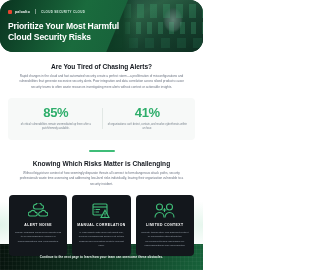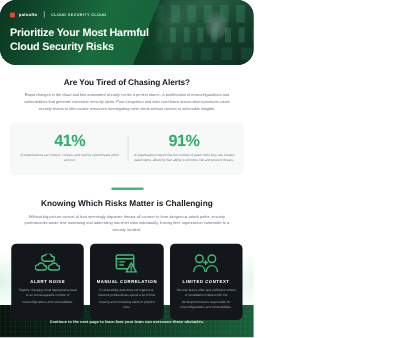--- a/index.html
+++ b/index.html
@@ -137,26 +137,26 @@
     <div class="hero-title">Prioritize Your Most Harmful Cloud Security Risks</div>
   </div>
 
   <div class="sec">
     <div class="sec-title">Are You Tired of Chasing Alerts?</div>
     <div class="sec-body">Rapid changes in the cloud and fast automated security create a perfect storm—a proliferation of misconfigurations and vulnerabilities that generate excessive security alerts. Poor integration and data correlation across siloed products cause security teams to often waste resources investigating mere alerts without context or actionable insights.</div>
   </div>
 
   <div class="stats">
     <div class="stat">
+      <div class="stat-num">85%</div>
+      <div class="stat-cap">of critical vulnerabilities remain unremediated up there after a patch/remedy available.</div>
+    </div>
+    <div class="stat">
       <div class="stat-num">41%</div>
       <div class="stat-cap">of organizations can't detect, contain, and resolve cyberthreats within an hour.</div>
-    </div>
-    <div class="stat">
-      <div class="stat-num">91%</div>
-      <div class="stat-cap">of organizations report that the number of patch tools they use creates failed spots, affecting their ability to prioritize risk and prevent threats.</div>
     </div>
   </div>
 
   <div class="divider"></div>
 
   <div class="sec">
     <div class="sec2-title">Knowing Which Risks Matter is Challenging</div>
     <div class="sec2-body">Without big-picture context of how seemingly disparate threats all connect to form dangerous attack paths, security professionals waste time assessing and addressing low-level risks individually, leaving their organization vulnerable to a security incident.</div>
   </div>
 

